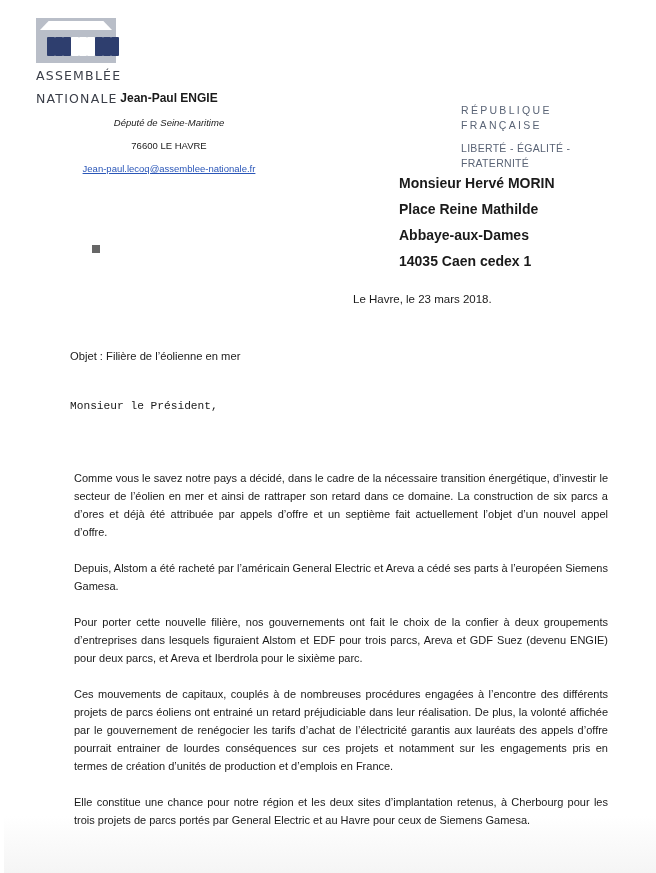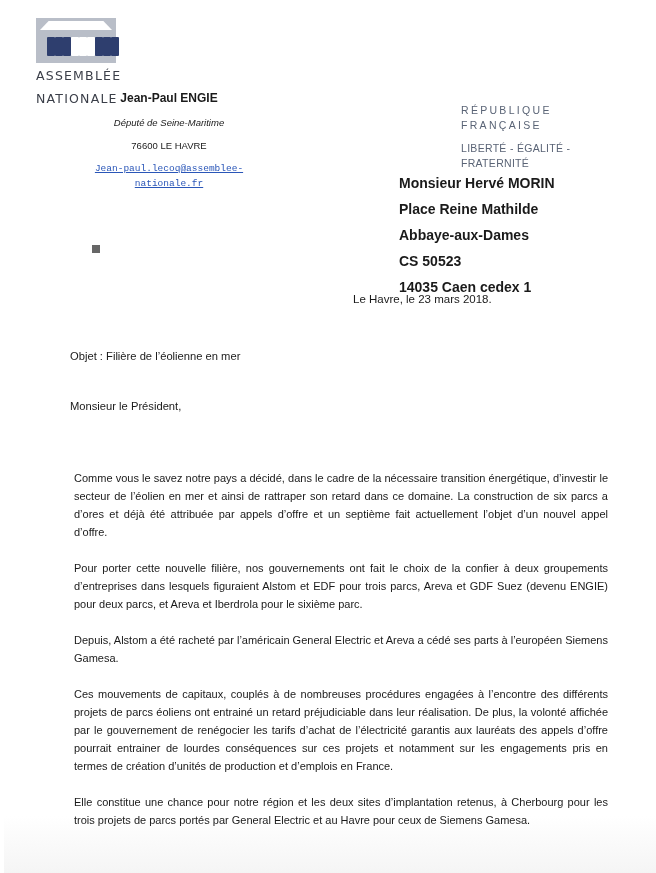--- a/index.html
+++ b/index.html
@@ -42,21 +42,21 @@
       font-size: 12.5px; line-height: 13px; color: #3a3e48;
       letter-spacing: 1.2px; margin-top: 2px; white-space: nowrap;
     }
     
     .sender {
       position: absolute; left: 60px; top: 78px; width: 210px;
       text-align: center; font-size: 9.5px; line-height: 15px;
     }
     .sender .name { font-weight: bold; font-size: 12px; line-height: 17px; }
     .sender .role { font-style: italic; }
-    .sender .email { color: #2a56b8; text-decoration: underline; font-family: Liberation Mono, monospace; }
+    .sender .email { color: #2a56b8; text-decoration: underline; }
     
     .republic {
       position: absolute; left: 449px; top: 63px; width: 190px;
       font-size: 10.5px; color: #5a6476; line-height: 15px; margin-top: 28px;
     }
     .republic .l1 { letter-spacing: 2.3px; }
     .republic .l2 { letter-spacing: 0.3px; }
     
     .recipient {
       position: absolute; left: 387px; top: 162px;
@@ -66,21 +66,21 @@
       position: absolute; left: 88px; top: 241px; width: 3px; height: 3px;
       background: #666;
     }
     .date {
       position: absolute; left: 345px; top: 285px; font-size: 11.5px;
     }
     .subject {
       position: absolute; left: 62px; top: 342px; font-size: 11.2px; 
     }
     .salutation {
-      position: absolute; left: 62px; top: 392px; font-size: 11.2px;
+      position: absolute; left: 62px; top: 392px; font-size: 11.2px; font-family: Liberation Mono, monospace;
     }
     .body {
       position: absolute; left: 62px; top: 457px; width: 550px;
       font-size: 11px; line-height: 18px; text-align: justify;
     }
     .body p { margin-bottom: 10px; }
   </style>
 </head>
 <body>
 
@@ -114,33 +114,32 @@
     <div class="name">Jean-Paul ENGIE</div>
     <div class="role">Député de Seine-Maritime</div>
     <div>76600 LE HAVRE</div>
     <div class="email">Jean-paul.lecoq@assemblee-nationale.fr</div>
   </div>
 
   <div class="recipient">
     <div>Monsieur Hervé MORIN</div>
     <div>Place Reine Mathilde</div>
     <div>Abbaye-aux-Dames</div>
-    <div>CS 50523</div>
     <div>14035 Caen cedex 1</div>
   </div>
 
   <div class="stray-mark"></div>
 
   <div class="date">Le Havre, le 23 mars 2018.</div>
 
   <div class="subject">Objet : Filière de l’éolienne en mer</div>
 
   <div class="salutation">Monsieur le Président,</div>
 
   <div class="body">
     <p>Comme vous le savez notre pays a décidé, dans le cadre de la nécessaire transition énergétique, d’investir le secteur de l’éolien en mer et ainsi de rattraper son retard dans ce domaine. La construction de six parcs a d’ores et déjà été attribuée par appels d’offre et un septième fait actuellement l’objet d’un nouvel appel d’offre.</p>
+    <p>Depuis, Alstom a été racheté par l’américain General Electric et Areva a cédé ses parts à l’européen Siemens Gamesa.</p>
     <p>Pour porter cette nouvelle filière, nos gouvernements ont fait le choix de la confier à deux groupements d’entreprises dans lesquels figuraient Alstom et EDF pour trois parcs, Areva et GDF Suez (devenu ENGIE) pour deux parcs, et Areva et Iberdrola pour le sixième parc.</p>
-    <p>Depuis, Alstom a été racheté par l’américain General Electric et Areva a cédé ses parts à l’européen Siemens Gamesa.</p>
     <p>Ces mouvements de capitaux, couplés à de nombreuses procédures engagées à l’encontre des différents projets de parcs éoliens ont entrainé un retard préjudiciable dans leur réalisation. De plus, la volonté affichée par le gouvernement de renégocier les tarifs d’achat de l’électricité garantis aux lauréats des appels d’offre pourrait entrainer de lourdes conséquences sur ces projets et notamment sur les engagements pris en termes de création d’unités de production et d’emplois en France.</p>
     <p>Elle constitue une chance pour notre région et les deux sites d’implantation retenus, à Cherbourg pour les trois projets de parcs portés par General Electric et au Havre pour ceux de Siemens Gamesa.</p>
   </div>
 
 </div>
 
 </body></html>

